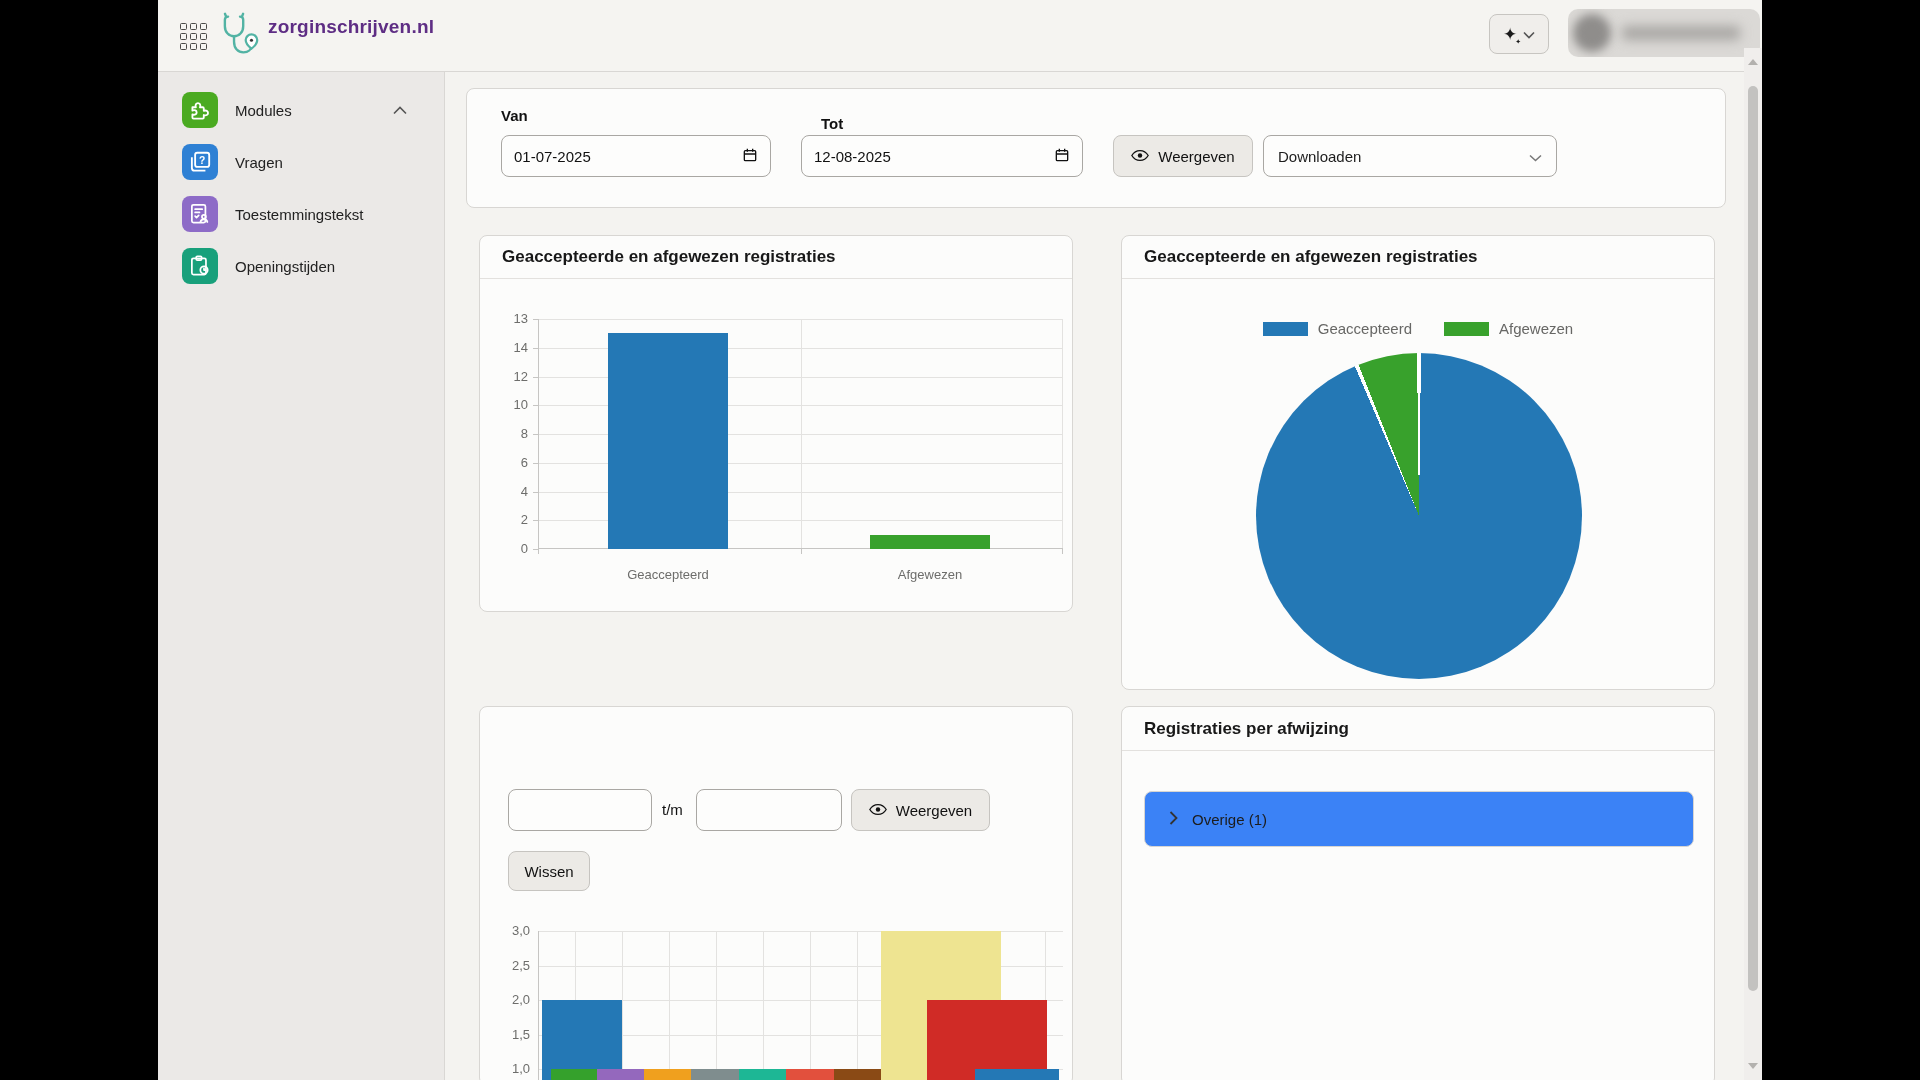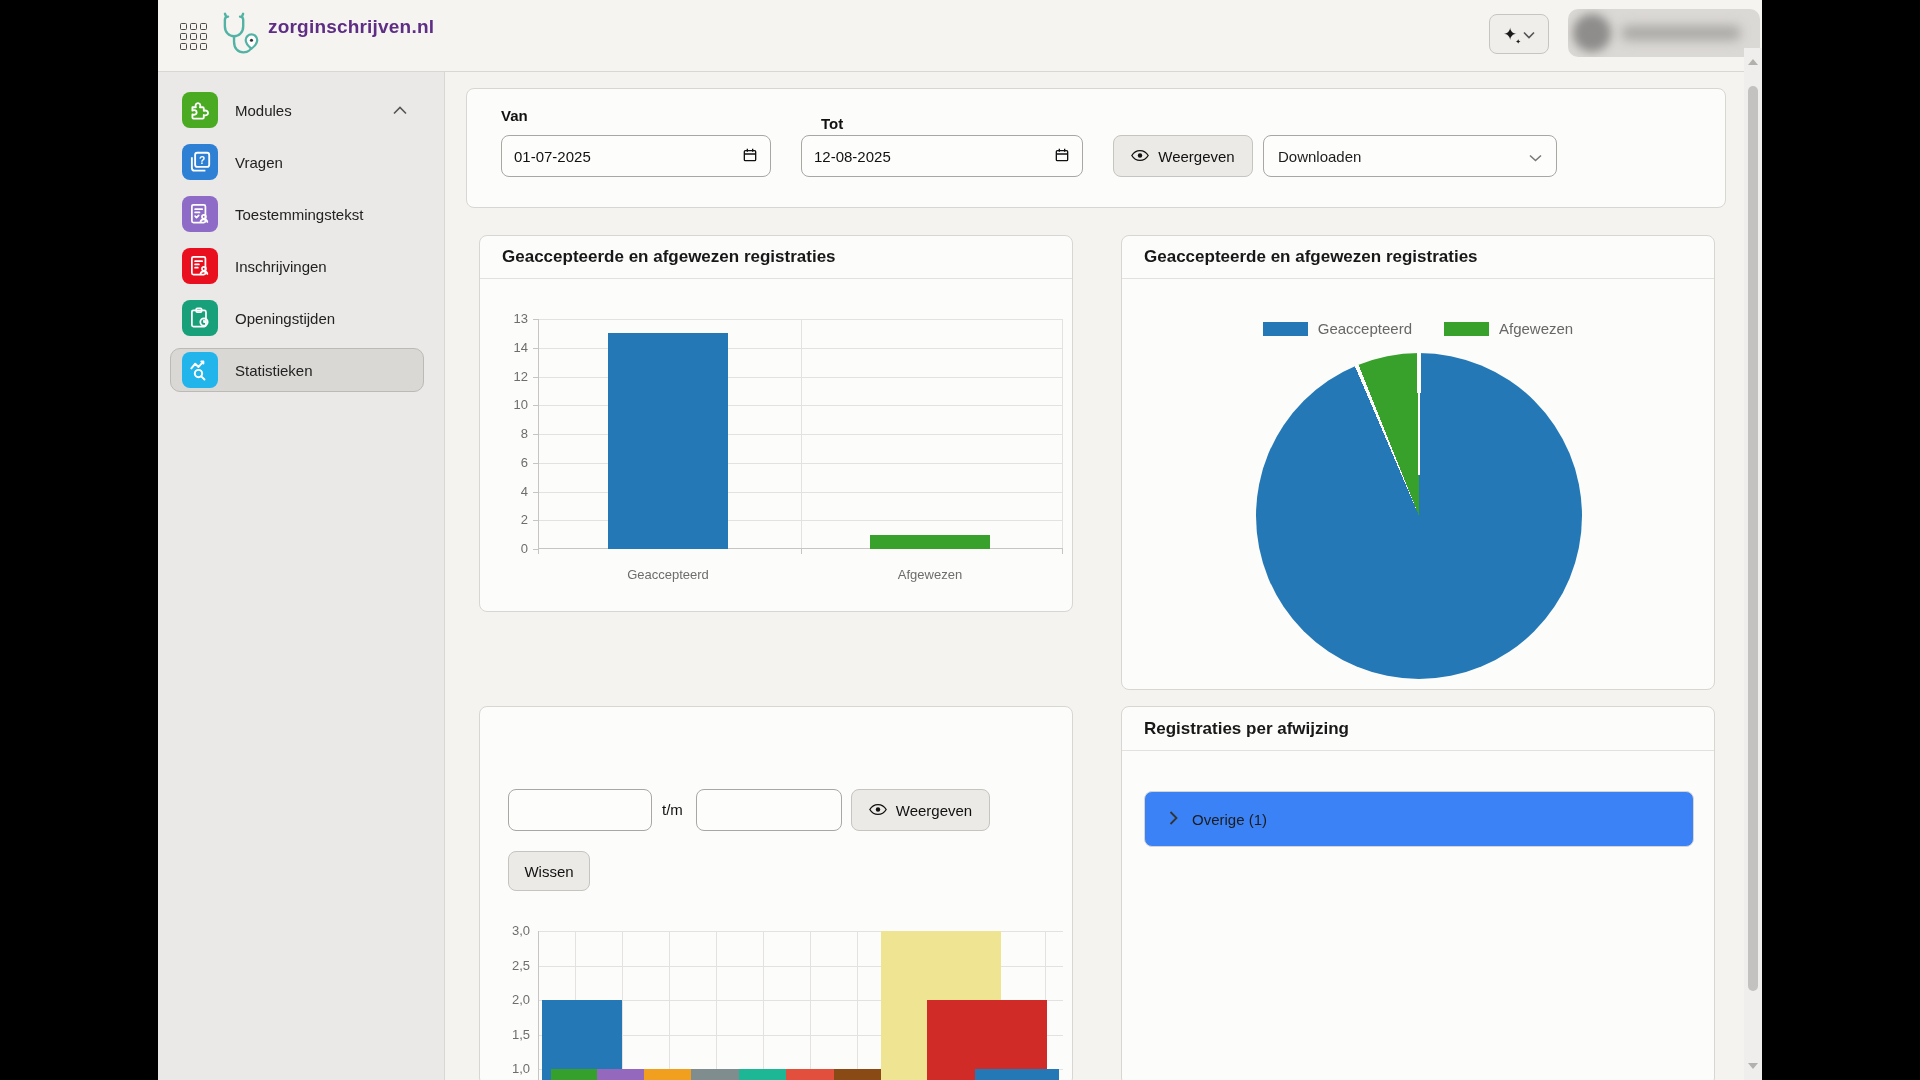--- a/index.html
+++ b/index.html
@@ -153,51 +153,29 @@
                 <rect x="4.5" y="3.5" width="12.5" height="16.5" rx="1.5"></rect>
                 <path d="M7.5 7.5h6.5 M7.5 10.5h4"></path>
                 <path d="M7.5 14l1.3 1.3 2-2.1"></path>
                 <circle cx="15.6" cy="14.6" r="1.8"></circle>
                 <path d="M12.4 19.4c.3-1.5 1.5-2.4 3.2-2.4s2.9.9 3.2 2.4"></path>
               </svg>
             </div>
             <div class="side-label">Toestemmingstekst</div>
           </div>
           <div class="side-item">
-            <div class="side-ico" style="background: rgb(234, 15, 30);">
-              <svg viewBox="0 0 24 24" fill="none" stroke="#fff" stroke-width="1.6" stroke-linecap="round" stroke-linejoin="round">
-                <rect x="4.5" y="3.5" width="12.5" height="16.5" rx="1.5"></rect>
-                <path d="M7.5 7.5h6.5 M7.5 10.5h3.5 M7.5 13.5h2.5"></path>
-                <circle cx="15.6" cy="14.6" r="1.8"></circle>
-                <path d="M12.4 19.4c.3-1.5 1.5-2.4 3.2-2.4s2.9.9 3.2 2.4"></path>
-              </svg>
-            </div>
-            <div class="side-label">Inschrijvingen</div>
-          </div>
-          <div class="side-item">
             <div class="side-ico" style="background: rgb(24, 160, 123);">
               <svg viewBox="0 0 24 24" fill="none" stroke="#fff" stroke-width="1.6" stroke-linecap="round" stroke-linejoin="round">
                 <rect x="4.5" y="5" width="13" height="15" rx="1.5"></rect>
                 <rect x="8.5" y="3" width="5" height="3.5" rx="1"></rect>
                 <circle cx="15.7" cy="15.7" r="3.4"></circle>
                 <path d="M15.7 14.2v1.6h1.5"></path>
               </svg>
             </div>
             <div class="side-label">Openingstijden</div>
-          </div>
-          <div class="side-item selected">
-            <div class="side-ico" style="background: rgb(34, 181, 236);">
-              <svg viewBox="0 0 24 24" fill="none" stroke="#fff" stroke-width="1.8" stroke-linecap="round" stroke-linejoin="round">
-                <path d="M4 10.5l3.6-4.3 3 3 4.3-4.7"></path>
-                <path d="M13.2 4.2h1.9v1.9"></path>
-                <circle cx="10.6" cy="15.3" r="3.4"></circle>
-                <path d="M13.2 17.9l2.9 2.9"></path>
-              </svg>
-            </div>
-            <div class="side-label">Statistieken</div>
           </div>
         </div>
 
       <div class="main">
 
         <div class="card" style="left:21px; top:16px; width:1260px; height:120px;">
           <span class="f-label" style="left:34px; top:18px;">Van</span>
           <div class="t-input" style="left:34px; top:46px; width:270px;">
             <span>01-07-2025</span>
             <span>

